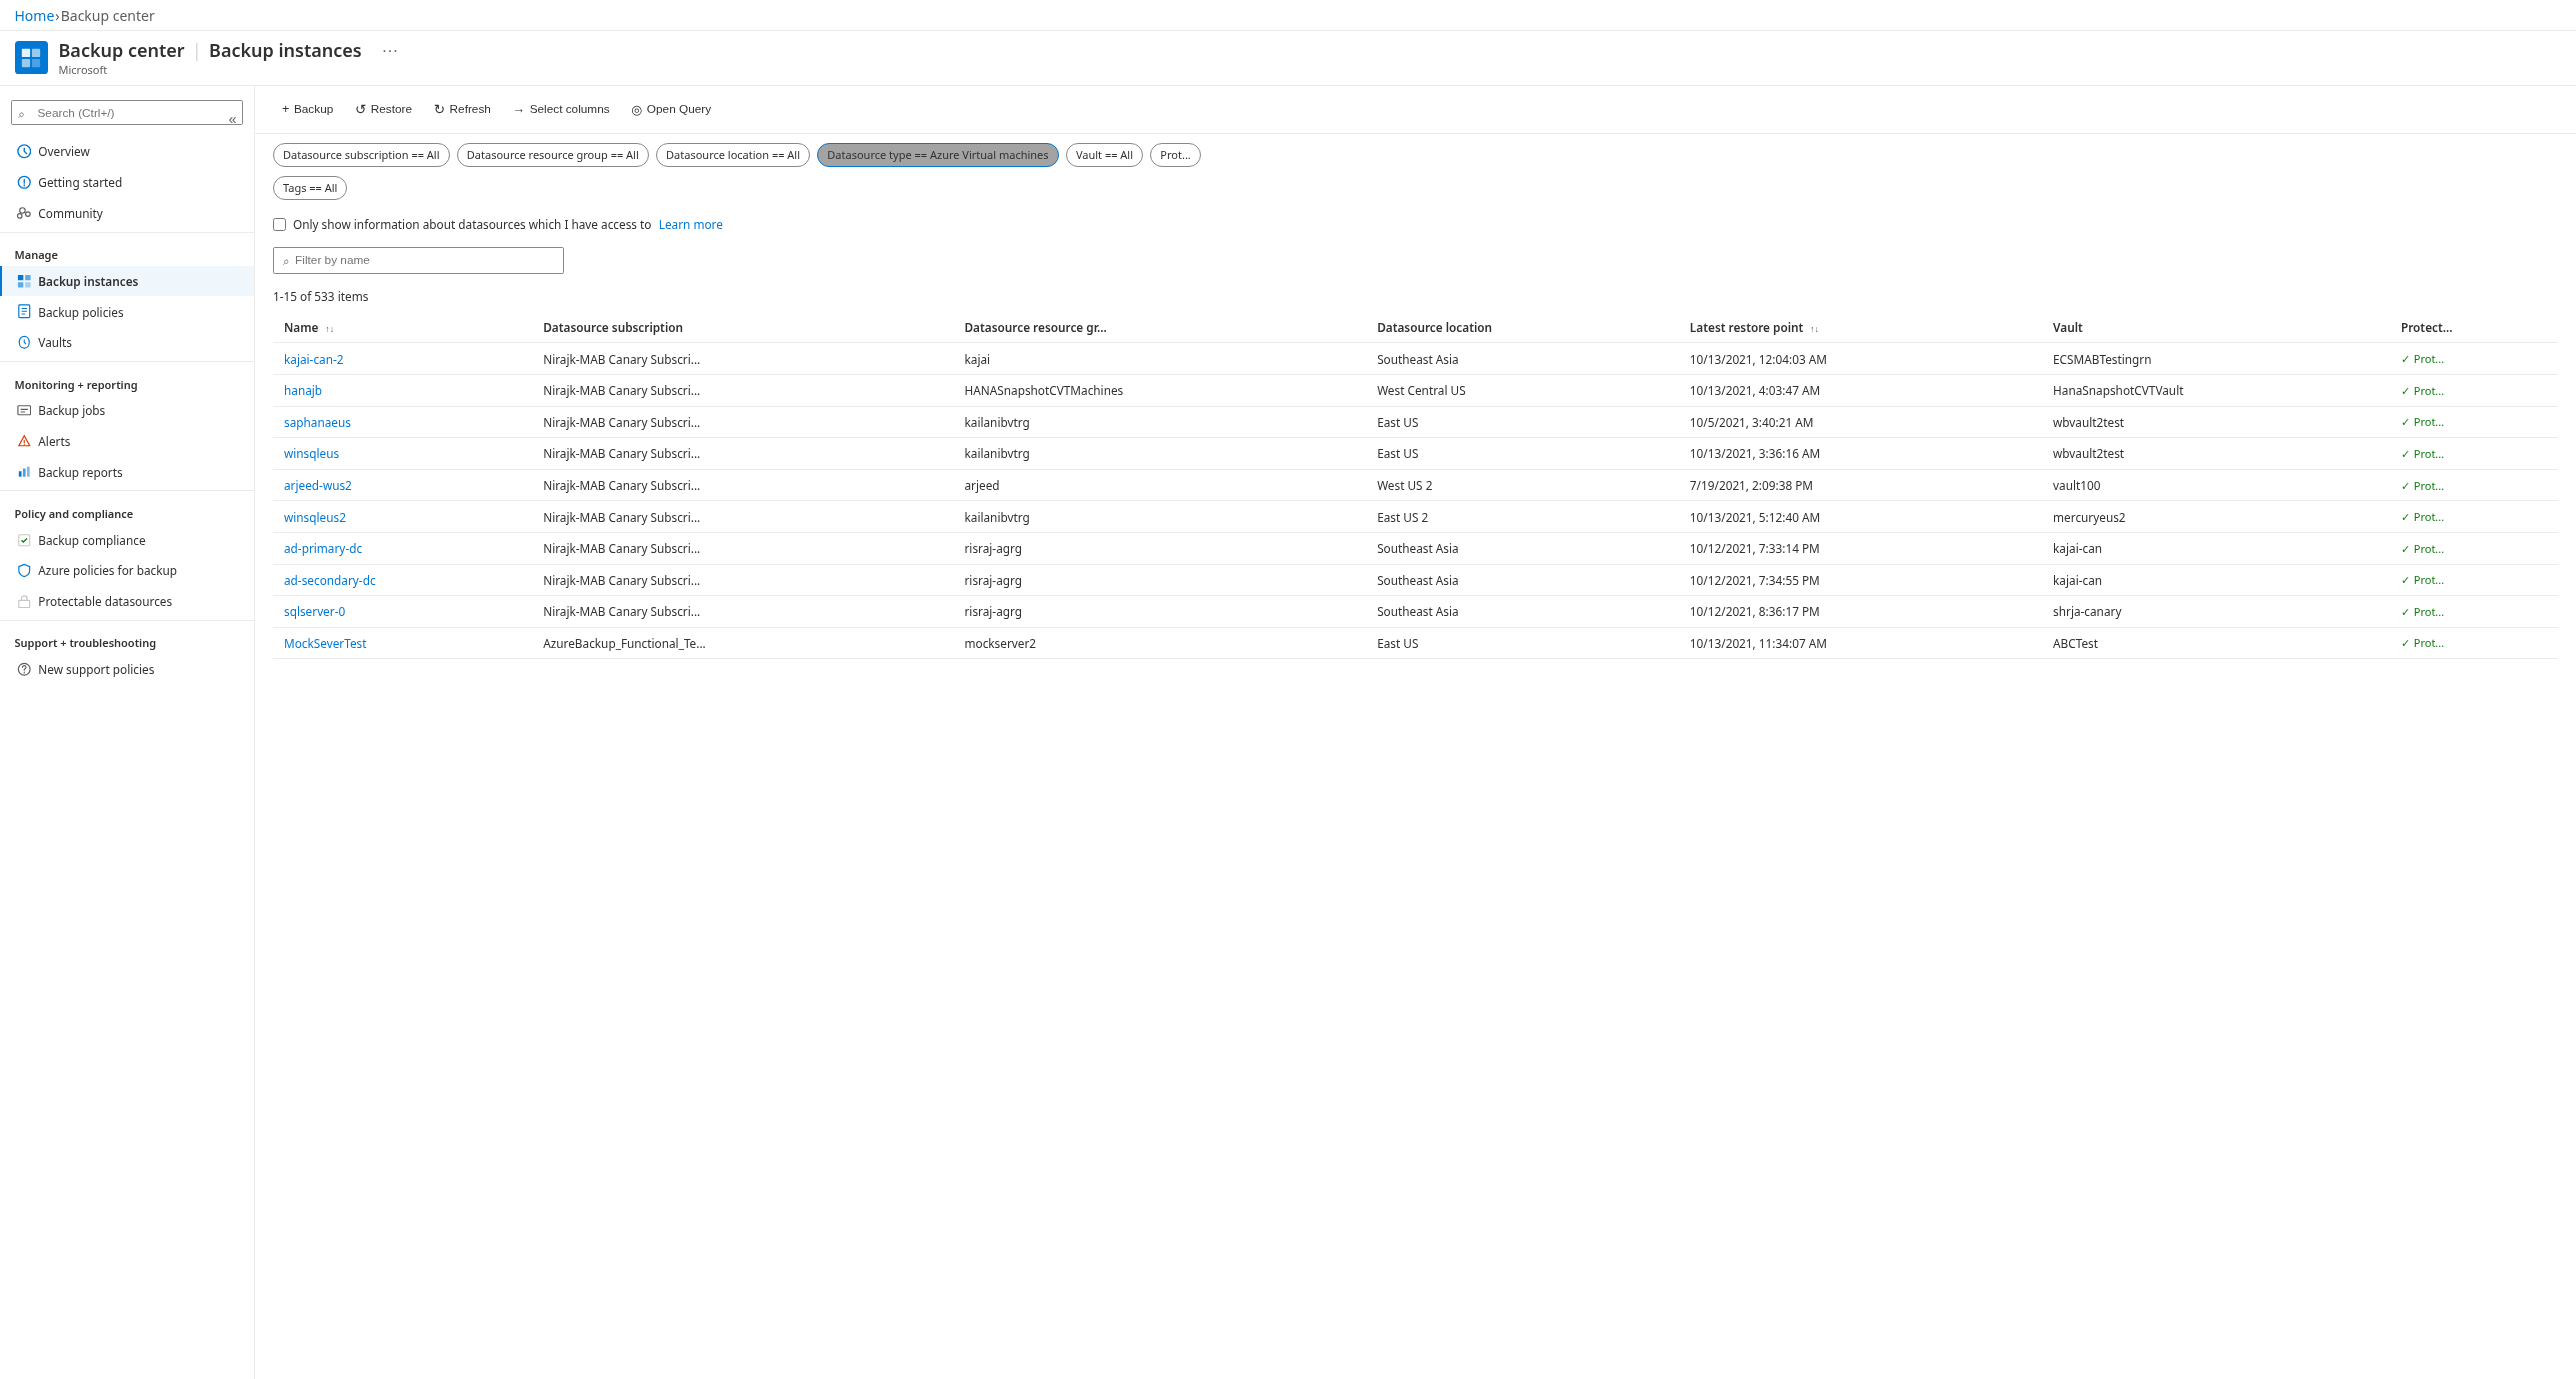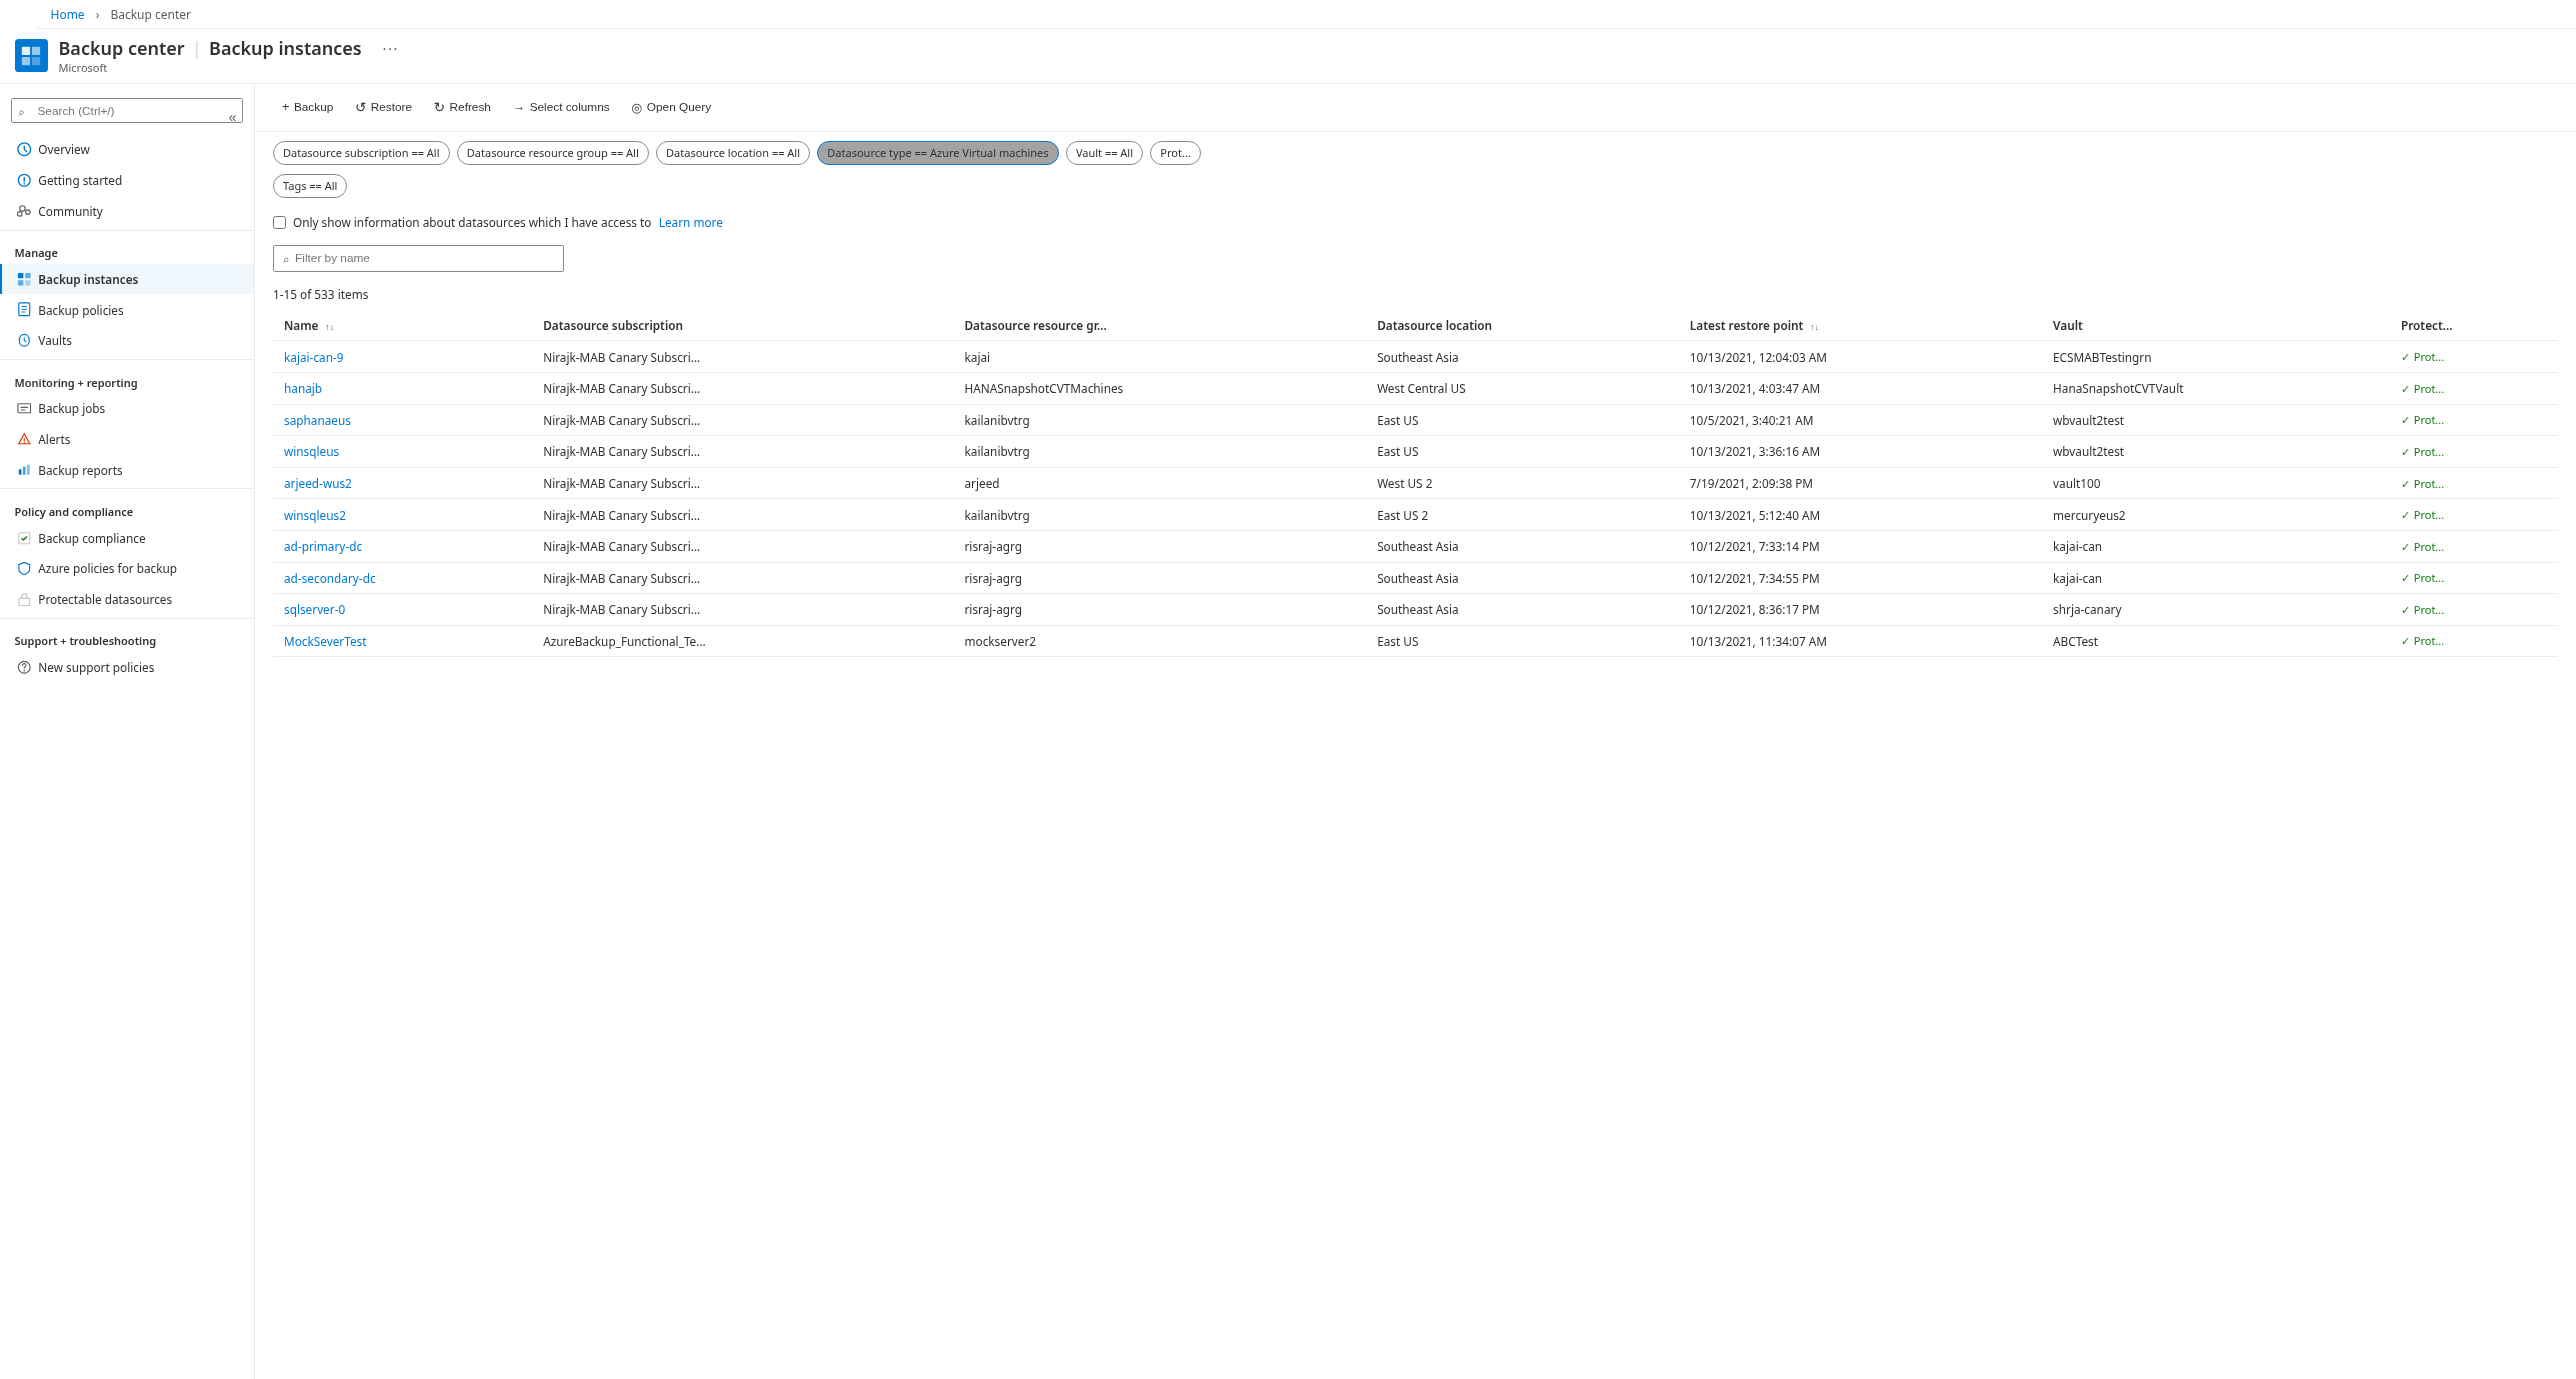--- a/index.html
+++ b/index.html
@@ -1,19 +1,19 @@
 <!DOCTYPE html>
 <html style="font-size:14.5px"><head>
   <meta charset="utf-8">
   <style>
     * { box-sizing: border-box; margin: 0; padding: 0; }
     body { font-family: 'Segoe UI', system-ui, sans-serif; font-size: 11.8px; color: #323130; background: #fff; display: flex; flex-direction: column; height: 100vh; overflow: hidden; }
 
     
-    .breadcrumb { padding: 5.5px 14.5px; font-size: 12px; color: #605e5c; display: flex; align-items: center; gap: 11px; border-bottom: 0.9px solid #edebe9; margin-left: 36px; }
+    .breadcrumb { padding: 5.5px 14.5px; font-size: 14px; color: #605e5c; display: flex; align-items: center; gap: 1px; border-bottom: 0.9px solid #edebe9; }
     .breadcrumb a { color: #0078d4; text-decoration: none; }
     .breadcrumb-sep { color: #605e5c; }
 
     
     .app-header { display: flex; align-items: center; padding: 7.3px 14.5px; gap: 11px; border-bottom: 0.9px solid #edebe9; }
     .app-icon { width: 33px; height: 33px; background: #0078d4; border-radius: 3.6px; display: flex; align-items: center; justify-content: center; flex-shrink: 0; }
     .app-icon svg { width: 22px; height: 22px; fill: white; }
     .app-title-block { display: flex; flex-direction: column; }
     .app-title { font-size: 18px; font-weight: 600; color: #323130; }
     .app-subtitle { font-size: 11px; color: #605e5c; }
@@ -340,21 +340,21 @@
             <th>
               <span>Vault</span>
             </th>
             <th>
               <span>Protect...</span>
             </th>
           </tr>
         </thead>
         <tbody id="table-body">
         <tr>
-      <td style="color:#0078d4; cursor:pointer;">kajai-can-9</td>
+      <td style="color:#0078d4; cursor:pointer;">kajai-can-2</td>
       <td>Nirajk-MAB Canary Subscri...</td>
       <td>kajai</td>
       <td>Southeast Asia</td>
       <td>10/13/2021, 12:04:03 AM</td>
       <td>ECSMABTestingrn</td>
       <td>
         <span class="protect-badge">
           <span class="badge-icon">✓</span>
           <span>Prot...</span>
         </span>

